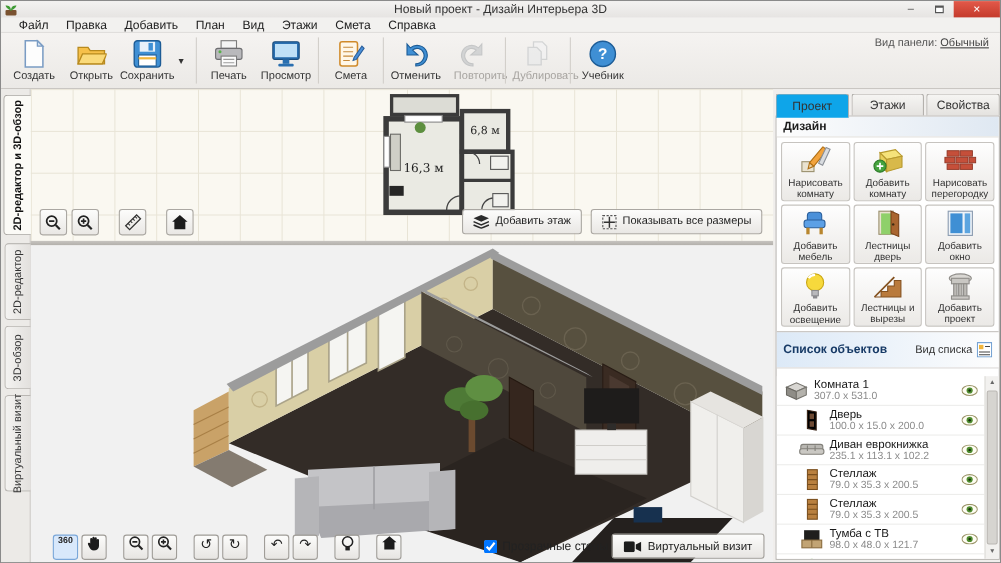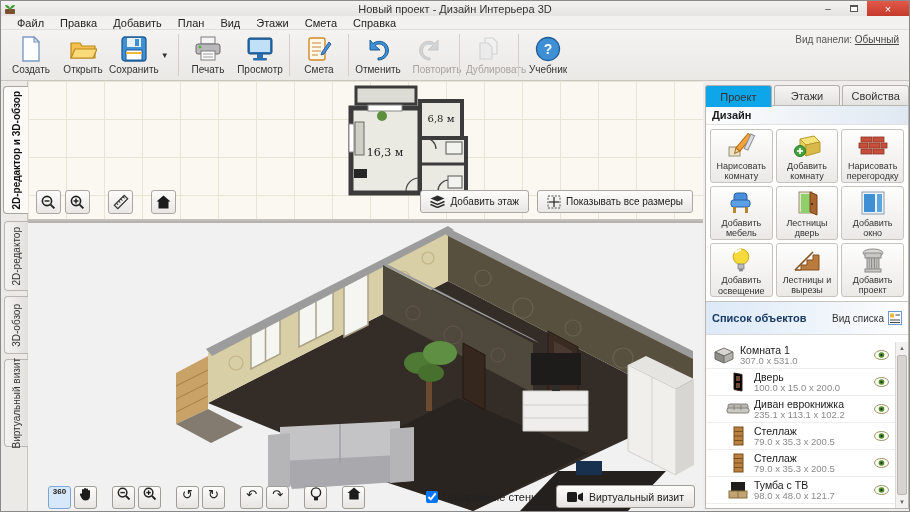--- a/index.html
+++ b/index.html
@@ -52,21 +52,21 @@
     display:flex;align-items:center;gap:5px;padding:0 9px;font-size:10px;color:#222;white-space:nowrap;}
   
   .splitter{position:absolute;left:27px;top:218px;width:675px;height:4px;background:linear-gradient(#c7c4c0,#b2afaa);}
   
   .pane3d{position:absolute;left:27px;top:222px;width:675px;height:290px;background:#f1f1f1;overflow:hidden;}
   .t3d-left{position:absolute;left:20px;bottom:4px;display:flex;gap:3px;align-items:center;}
   .t3d-left .g{width:9px;}
   .sq-btn{width:23px;height:23px;border:1px solid #a09d98;border-radius:3px;background:linear-gradient(#fcfcfb,#e7e5e2);
     display:flex;align-items:flex-start;justify-content:center;font-size:13px;color:#222;}
   .sq-btn.active{background:#d8e8fb;border-color:#7aa7d9;}
-  .t3d-right{position:absolute;right:8px;bottom:5px;display:flex;gap:17px;align-items:center;}
+  .t3d-right{position:absolute;right:8px;bottom:5px;display:flex;gap:3px;align-items:center;}
   .chk{display:flex;align-items:center;gap:4px;font-size:11px;color:#222;}
   .chk input{width:12px;height:12px;margin:0;}
   .visit-btn{height:23px;border:1px solid #a09d98;border-radius:3px;background:linear-gradient(#fcfcfb,#e7e5e2);
     display:flex;align-items:center;gap:6px;padding:0 10px;font-size:10.5px;color:#222;}
   
   .rightpanel{position:absolute;left:702px;top:80px;width:208px;bottom:0;background:#f0eeec;}
   .rp-tabs{position:absolute;left:2px;top:4px;right:2px;height:21px;display:flex;gap:2px;}
   .rp-tab{flex:1;border:1px solid #b4b1ad;border-bottom:none;border-radius:3px 3px 0 0;
     background:linear-gradient(#f6f5f3,#e3e1de);display:flex;align-items:center;justify-content:center;font-size:11px;color:#333;}
   .rp-tab.active{background:#0ea5e9;font-weight:normal;position:relative;z-index:2;height:22px;}

